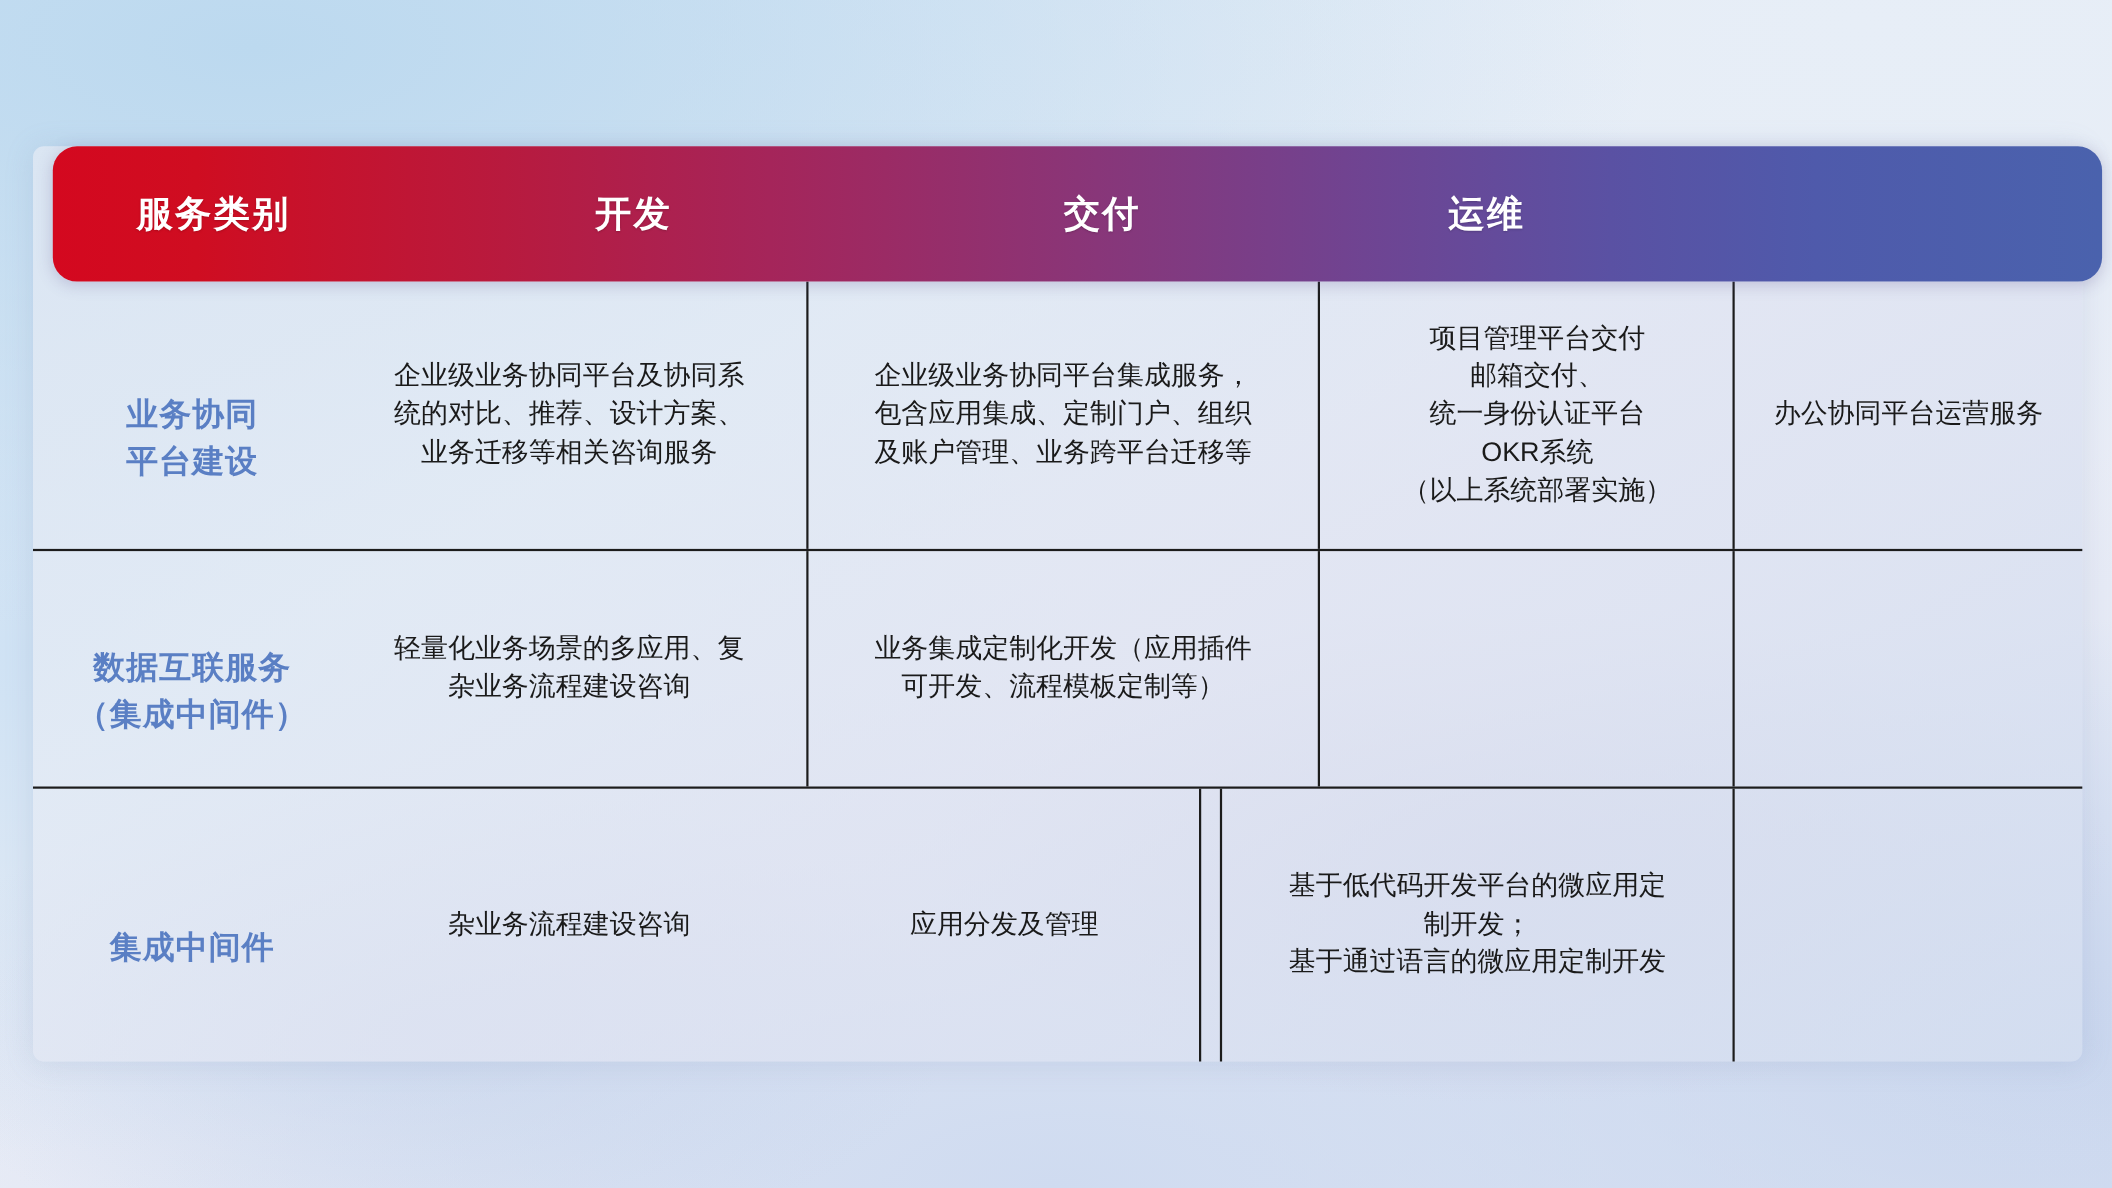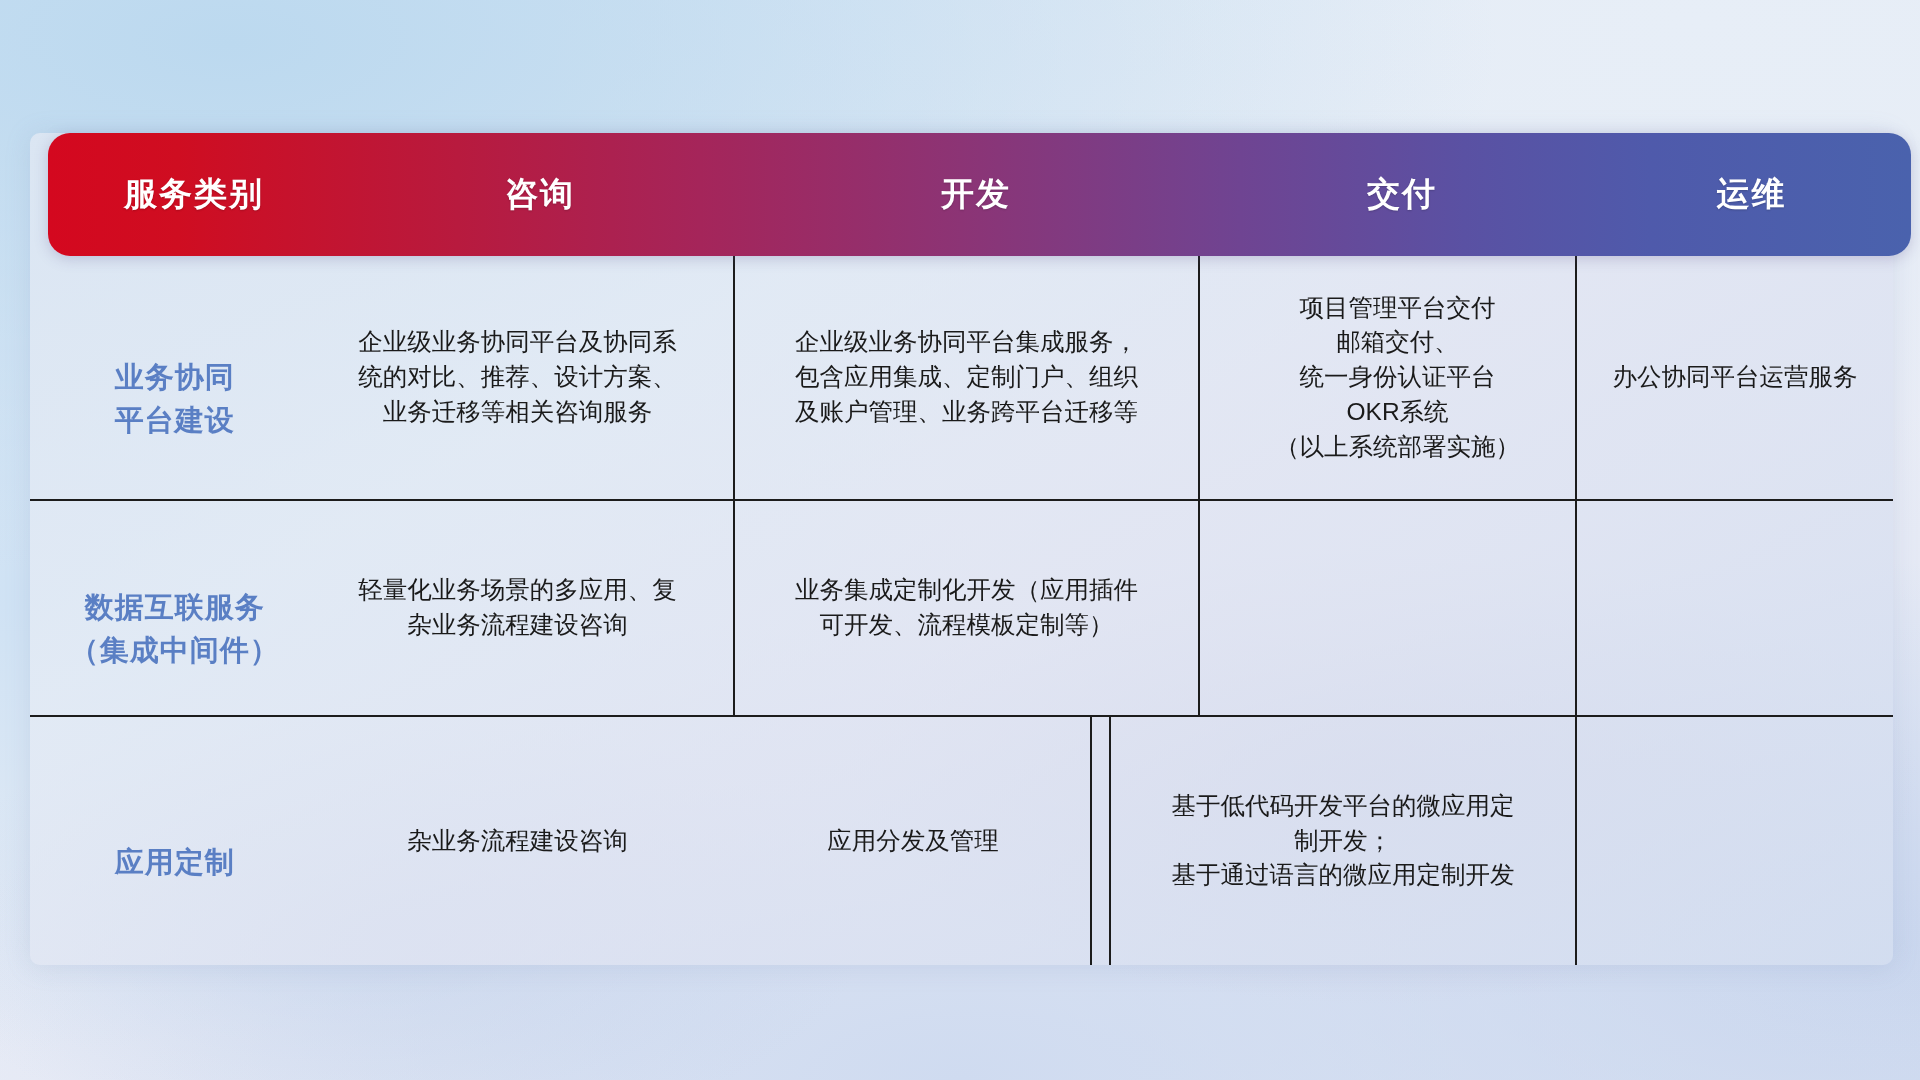--- a/index.html
+++ b/index.html
@@ -97,21 +97,20 @@
 </head>
 <body>
 
 <div id="bg-base"></div>
 <div id="bg-tint"></div>
 
 <div id="table-card"></div>
 
 <div id="header-bar">
   <div class="hcell hc1">服务类别</div>
-  <div class="hcell hc2">咨询</div>
   <div class="hcell hc3">开发</div>
   <div class="hcell hc4">交付</div>
   <div class="hcell hc5">运维</div>
 </div>
 
 <div id="table-body">
 
   <div class="row r1">
     <div class="cell c1 cat">业务协同
 平台建设</div>
@@ -134,21 +133,21 @@
 （集成中间件）</div>
     <div class="cell c2">轻量化业务场景的多应用、复
 杂业务流程建设咨询</div>
     <div class="cell c3">业务集成定制化开发（应用插件
 可开发、流程模板定制等）</div>
     <div class="cell c4"></div>
     <div class="cell c5"></div>
   </div>
 
   <div class="row r3">
-    <div class="cell c1 cat">应用定制</div>
+    <div class="cell c1 cat">集成中间件</div>
     <div class="cell c2">杂业务流程建设咨询</div>
     <div class="cell c4">应用分发及管理</div>
     <div class="cell c3">基于低代码开发平台的微应用定
 制开发；
 基于通过语言的微应用定制开发</div>
     <div class="cell c5"></div>
   </div>
 
 </div>
 

